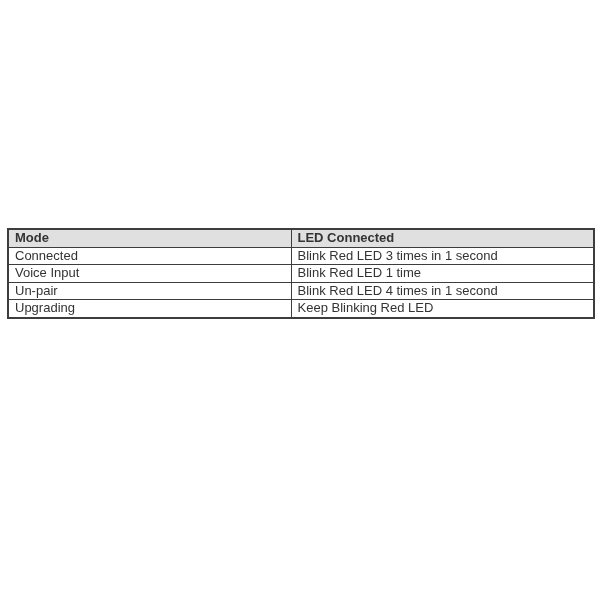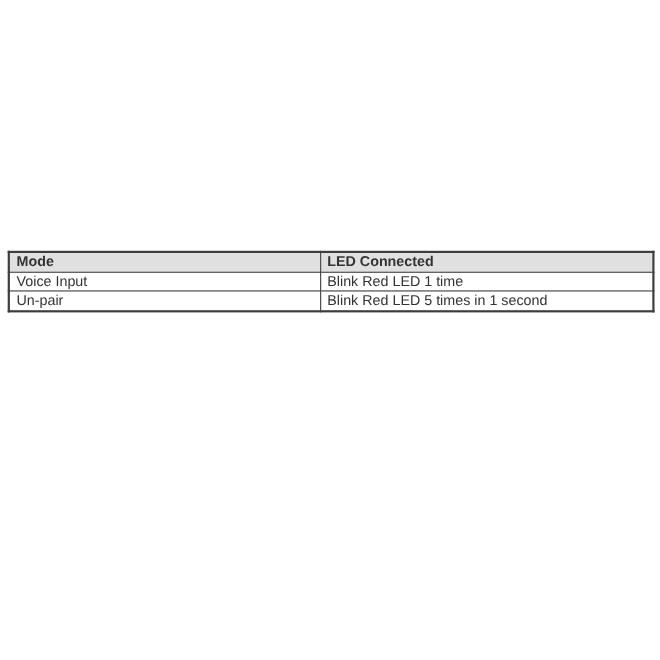--- a/index.html
+++ b/index.html
@@ -56,22 +56,30 @@
       <col class="col-behavior">
     </colgroup>
     <thead>
       <tr>
         <th>Mode</th>
         <th>LED Connected</th>
       </tr>
     </thead>
     <tbody>
       <tr>
+        <td>Connected</td>
+        <td>Blink Red LED 3 times in 1 second</td>
+      </tr>
+      <tr>
         <td>Voice Input</td>
         <td>Blink Red LED 1 time</td>
       </tr>
       <tr>
         <td>Un-pair</td>
-        <td>Blink Red LED 5 times in 1 second</td>
+        <td>Blink Red LED 4 times in 1 second</td>
+      </tr>
+      <tr>
+        <td>Upgrading</td>
+        <td>Keep Blinking Red LED</td>
       </tr>
     </tbody>
   </table>
 </div>
 
 </body></html>

